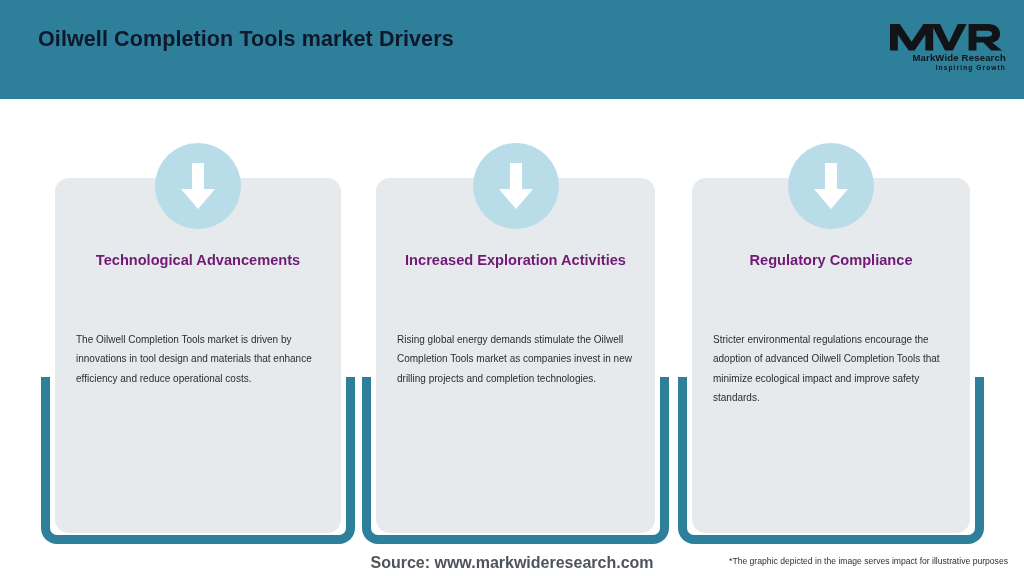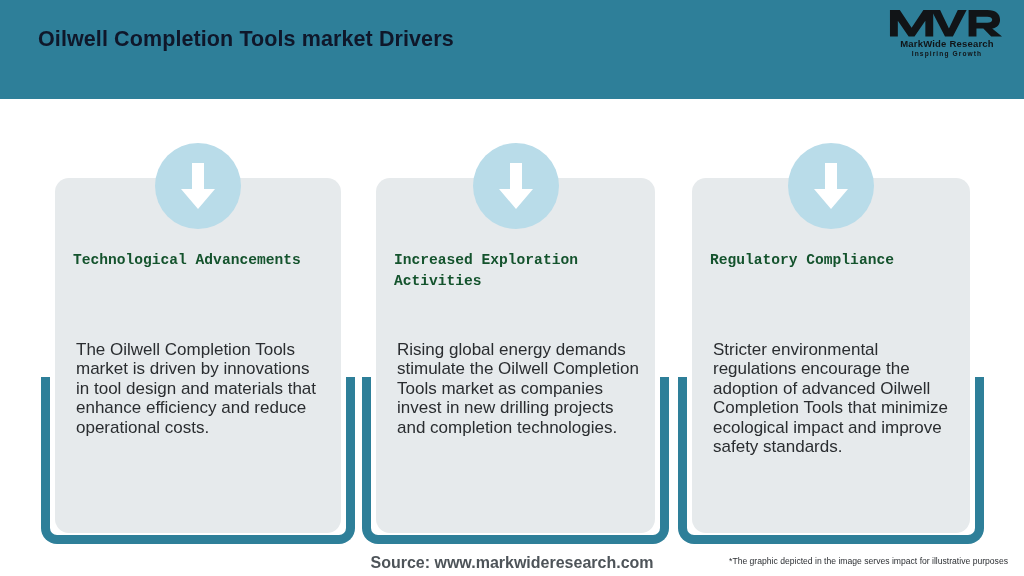--- a/index.html
+++ b/index.html
@@ -41,24 +41,24 @@
     font-weight: bold;
     color: #0f172a;
     letter-spacing: 0.1px;
     white-space: nowrap;
   }
 
   
   .logo {
     position: absolute;
     right: 18px;
-    top: 7px;
+    top: 21px;
     width: 118px;
     height: 58px;
-    text-align: center;
+    text-align: right;
   }
   .logo-mark {
     display: block;
     width: 100%;
     height: 30px;
   }
   .logo-name {
     display: block;
     font-size: 9.5px;
     font-weight: bold;
@@ -118,34 +118,34 @@
     background: #e6eaec;
     border-radius: 14px;
     box-sizing: border-box;
   }
 
   .card-title {
     position: absolute;
     left: 18px;
     right: 18px;
     top: 72px;
+    text-align: center;
     font-size: 14.6px;
     font-weight: bold;
-    color: #14532d;
+    color: #701a75;
     line-height: 21px;
-    font-family: Liberation Mono, monospace;
   }
 
   .card-body {
     position: absolute;
     left: 21px;
     right: 16px;
-    top: 162px;
+    top: 152px;
     text-align: left;
-    font-size: 17px;
+    font-size: 10px;
     color: #2a2d30;
     line-height: 19.4px;
   }
 
   
   .badge {
     position: absolute;
     top: 44px;
     left: 50%;
     transform: translateX(-50%);

